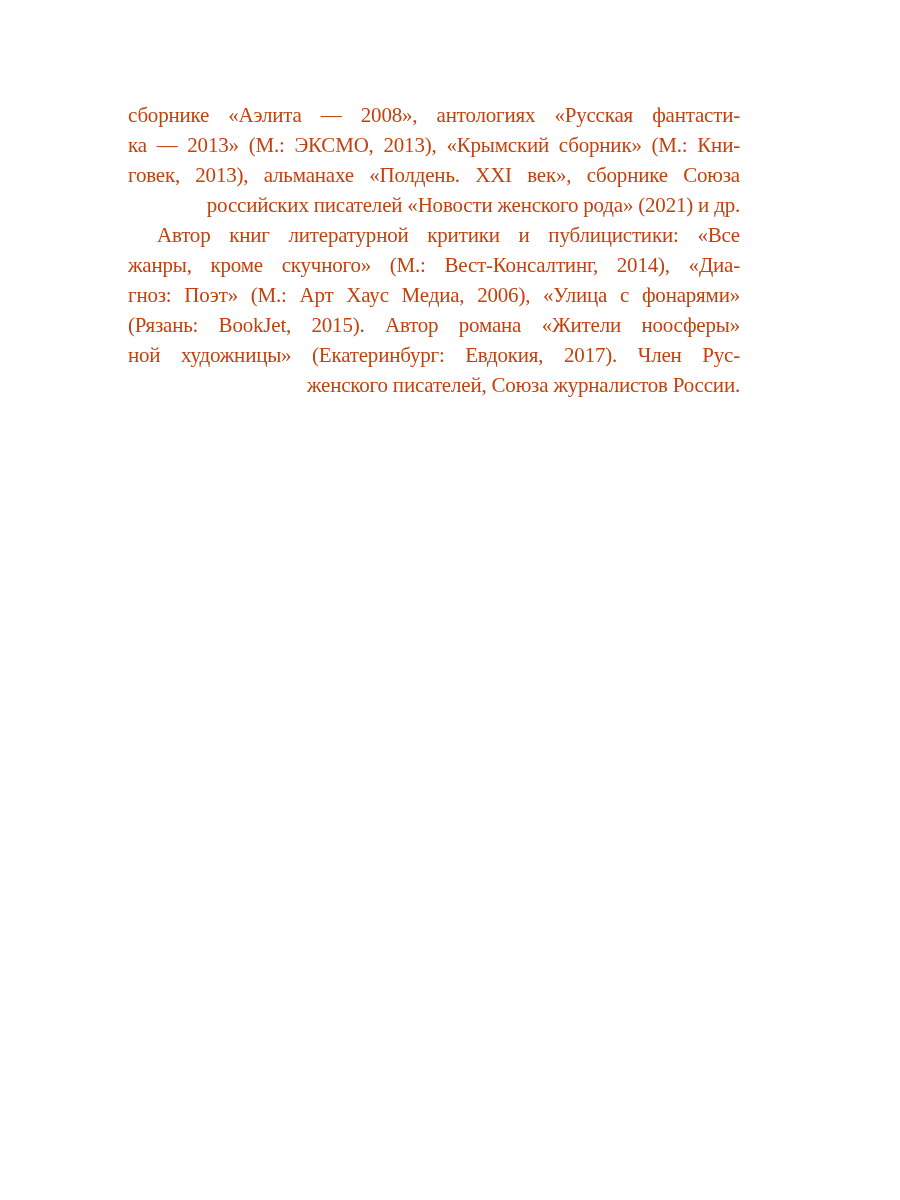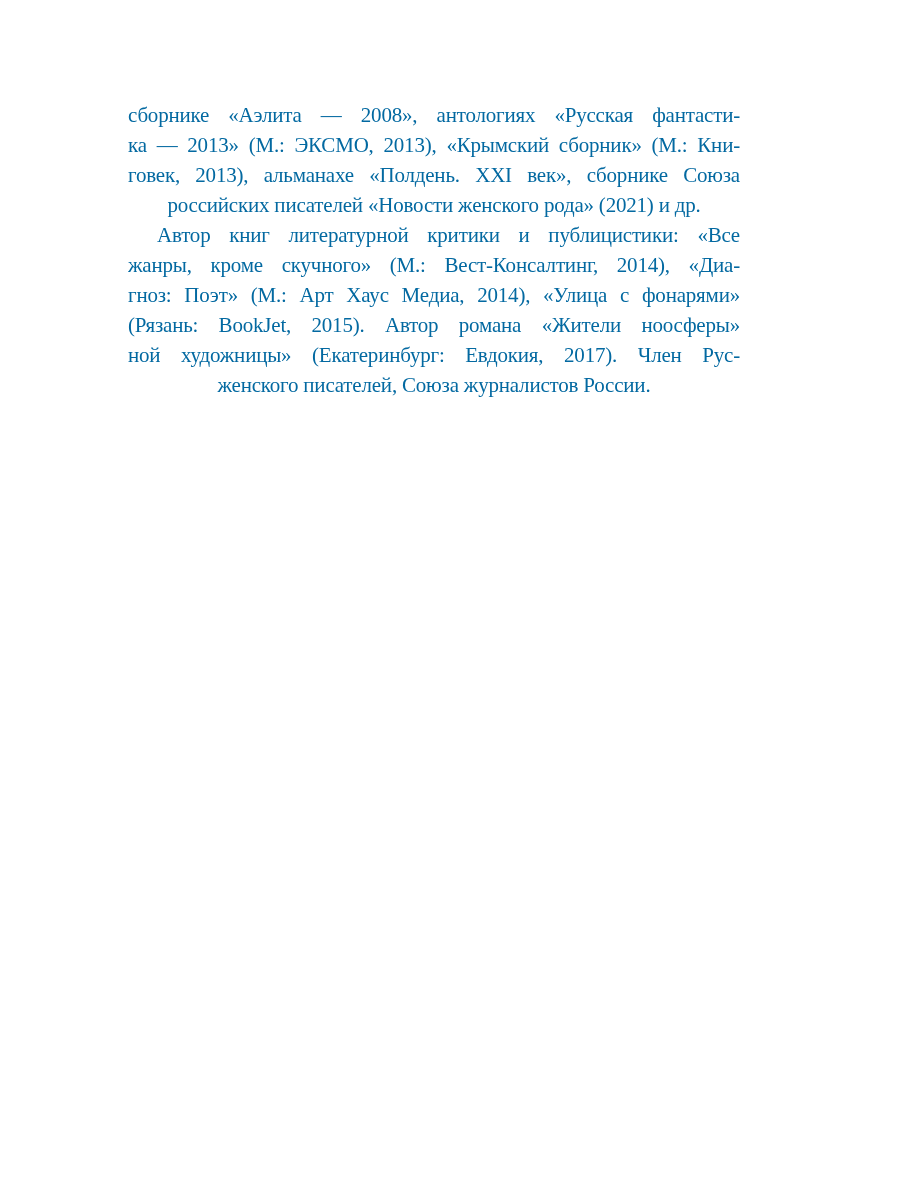--- a/index.html
+++ b/index.html
@@ -19,37 +19,37 @@
     background: #ffffff;
   }
   .text-block {
     position: absolute;
     left: 128px;
     top: 100px;
     width: 612px;
     font-family: "Liberation Serif", "DejaVu Serif", serif;
     font-size: 21px;
     line-height: 30px;
-    color: #0369a1;
+    color: #c2410c;
     letter-spacing: -0.2px;
   }
   .para {
     margin: 0;
     padding: 0;
   }
   .line {
     display: block;
     height: 30px;
     overflow: hidden;
     text-align: justify;
     text-align-last: justify;
     white-space: normal;
   }
   .line.end {
-    text-align: center;
+    text-align: right;
     text-align-last: auto;
   }
   .line.indent {
     padding-left: 29px;
   }
 </style>
 </head>
 <body>
 
 <div class="book-page">
@@ -58,20 +58,20 @@
     <p class="para">
       <span class="line">сборнике «Аэлита — 2008», антологиях «Русская фантасти-</span>
       <span class="line">ка — 2013» (М.: ЭКСМО, 2013), «Крымский сборник» (М.: Кни-</span>
       <span class="line">говек, 2013), альманахе «Полдень. XXI век», сборнике Союза</span>
       <span class="line end">российских писателей «Новости женского рода» (2021) и др.</span>
     </p>
 
     <p class="para">
       <span class="line indent">Автор книг литературной критики и публицистики: «Все</span>
       <span class="line">жанры, кроме скучного» (М.: Вест-Консалтинг, 2014), «Диа-</span>
-      <span class="line">гноз: Поэт» (М.: Арт Хаус Медиа, 2014), «Улица с фонарями»</span>
+      <span class="line">гноз: Поэт» (М.: Арт Хаус Медиа, 2006), «Улица с фонарями»</span>
       <span class="line">(Рязань: BookJet, 2015). Автор романа «Жители ноосферы»</span>
       <span class="line">ной художницы» (Екатеринбург: Евдокия, 2017). Член Рус-</span>
       <span class="line end">женского писателей, Союза журналистов России.</span>
     </p>
 
   </div>
 </div>
 
 </body></html>

